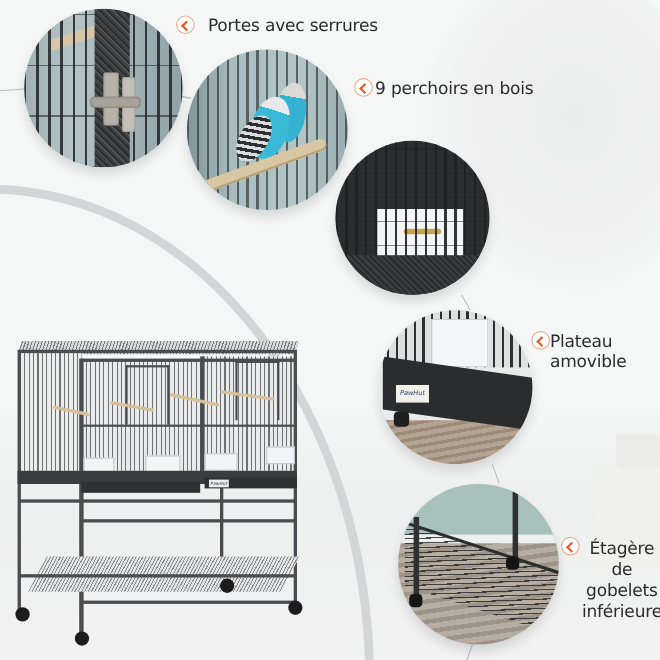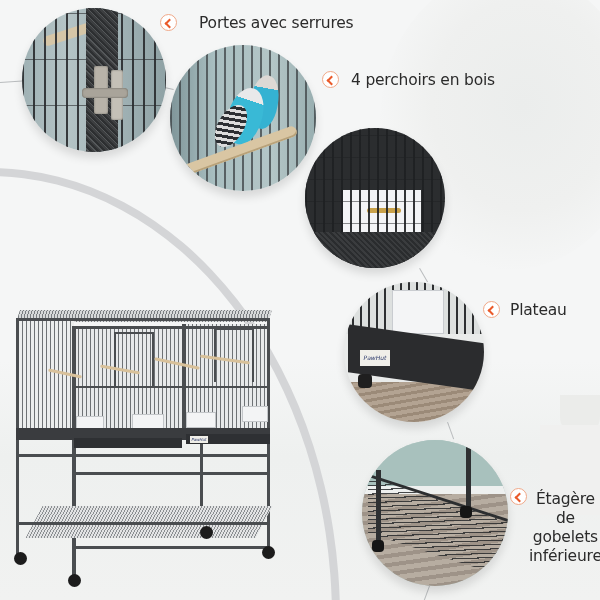--- a/index.html
+++ b/index.html
@@ -97,21 +97,21 @@
   .c-shelf .shelf-grid { position: absolute; left: 6px; top: 58px; width: 150px; height: 56px; transform: skewY(18deg);
     background: repeating-linear-gradient(160deg, rgba(40,42,44,0.85) 0 1px, rgba(0,0,0,0) 1px 4px); border-top: 3px solid #2c2e30; }
   .c-shelf .leg { position: absolute; width: 5px; background: #2e3032; }
   .c-shelf .leg.l1 { left: 14px; top: 30px; height: 80px; }
   .c-shelf .leg.l2 { left: 104px; top: 0; height: 72px; }
   .c-shelf .wheel { position: absolute; width: 12px; height: 12px; background: #151515; border-radius: 4px; }
   .c-shelf .wheel.w1 { left: 10px; top: 100px; }
   .c-shelf .wheel.w2 { left: 98px; top: 66px; }
 
   
-  .callout { position: absolute; display: flex; align-items: flex-start; gap: 10px; color: #2b2b2b; }
+  .callout { position: absolute; display: flex; align-items: flex-start; color: #2b2b2b; }
   .chev {
     width: 17px; height: 17px; border-radius: 50%; border: 1.5px solid #f0a888; box-sizing: border-box;
     flex: 0 0 auto; position: relative; background: #fff;
   }
   .chev::after {
     content: ""; position: absolute; left: 5px; top: 4.5px; width: 5px; height: 5px;
     border-left: 2px solid #ea5a2a; border-bottom: 2px solid #ea5a2a; transform: rotate(45deg);
   }
   .callout .text { font-size: 15.5px; line-height: 19px; font-family: "DejaVu Sans", sans-serif; letter-spacing: -0.2px; }
   .callout.stack { flex-direction: row; align-items: center; gap: 2px; }
@@ -192,28 +192,29 @@
     <div class="wheel w2"></div>
   </div>
 
   <div class="callout" style="left:160px;top:14px;">
     <span class="chev"></span>
     <span class="text" style="margin-left:12px;">Portes avec serrures</span>
   </div>
 
   <div class="callout" style="left:322px;top:71px;">
     <span class="chev"></span>
-    <span class="text" style="margin-left:2px;">4 perchoirs en bois</span>
+    <span class="text" style="margin-left:2px;">9 perchoirs en bois</span>
   </div>
 
 
   <div class="callout" style="left:483px;top:301px;">
     <span class="chev"></span>
     <span class="text" style="display:flex;flex-direction:column;">
       <span>Plateau</span>
+      <span>amovible</span>
     </span>
   </div>
 
   <div class="callout stack" style="left:504px;top:488px;">
     <span class="chev" style="align-self:flex-start;margin-left:6px;"></span>
     <span class="text" style="display:flex;flex-direction:column;align-items:center;margin-top:2px;">
       <span>Étagère</span>
       <span>de gobelets</span>
       <span>inférieure</span>
     </span>

